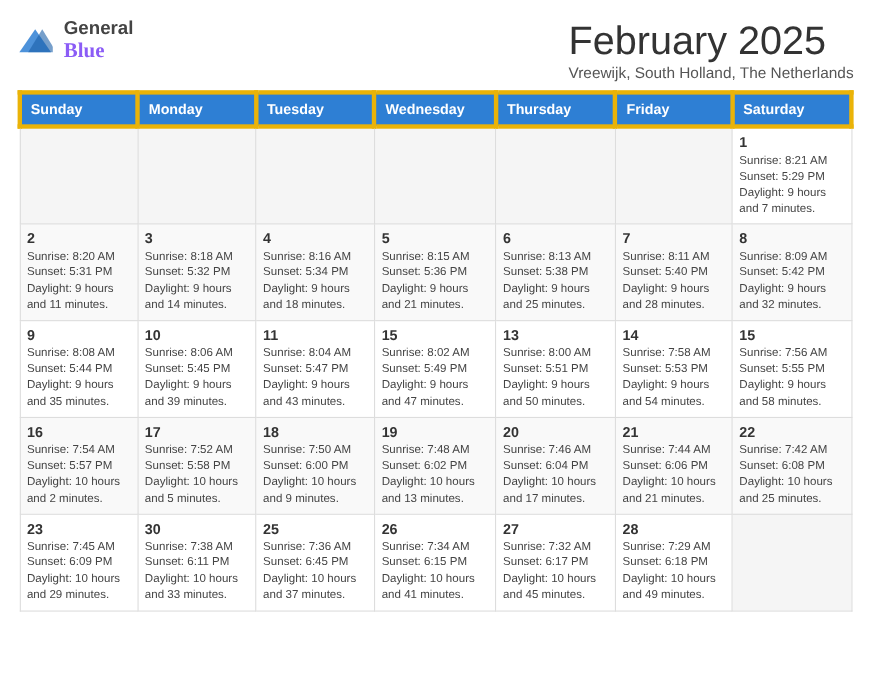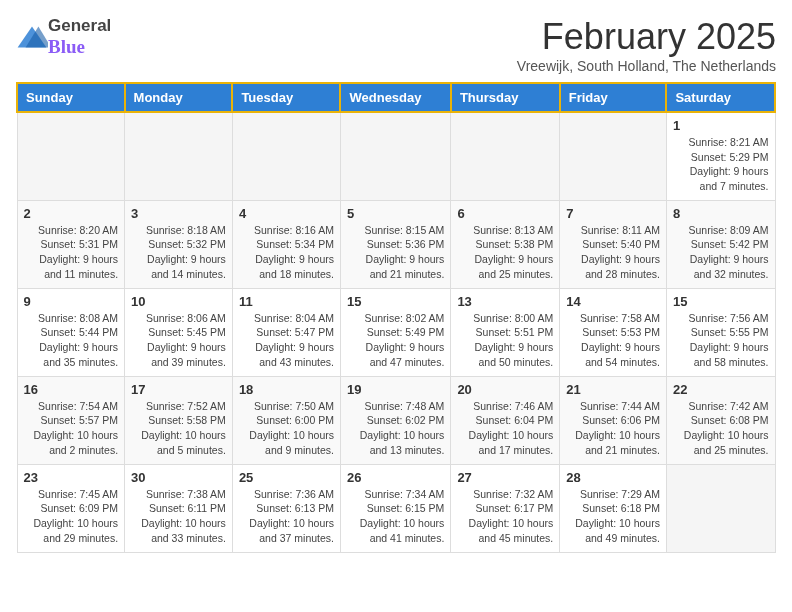--- a/index.html
+++ b/index.html
@@ -12,42 +12,42 @@
     }
     .header-area {
       display: flex;
       justify-content: space-between;
       align-items: flex-start;
       margin-bottom: 8px;
     }
     .logo {
       display: flex;
       align-items: center;
-      gap: 0;
+      gap: 10px;
     }
     .logo-icon {
       width: 32px;
       height: 24px;
     }
-    .title-area { text-align: right; }
+    .title-area { }
     .month-title { font-size: 36px; color: #333; font-weight: normal; }
     .location-title { font-size: 14px; color: #555; }
     .calendar-table {
       width: 100%;
       border-collapse: collapse;
       border: 1px solid #ccc;
     }
     .calendar-table th {
       background-color: #2e7fd4;
       color: white;
       text-align: left;
       padding: 6px 8px;
       font-size: 13px;
       font-weight: bold;
-      border: 2px solid #eab308;
+      border: 4px solid #eab308;
     }
     .calendar-table td {
       vertical-align: top;
       padding: 5px 6px;
       border: 1px solid #ddd;
       width: 113px;
       height: 88px;
       font-size: 11px;
       color: #333;
       background: #fff;
@@ -58,21 +58,20 @@
     .day-number {
       font-size: 13px;
       font-weight: bold;
       display: block;
       margin-bottom: 2px;
     }
     .day-info {
       font-size: 10.5px;
       line-height: 1.4;
       color: #444;
-      text-align: right;
     }
     .empty-cell { background: #f5f5f5 !important; }
   </style>
 </head>
 <body>
 
 <div class="header-area">
   <div class="logo">
     <svg class="logo-icon" viewBox="0 0 40 30" xmlns="http://www.w3.org/2000/svg">
       <polygon points="20,2 38,28 2,28" fill="#2e7fd4" opacity="0.85"></polygon>
@@ -257,21 +256,21 @@
         </td>
         <td>
           <span class="day-number">30</span>
           <div class="day-info">Sunrise: 7:38 AM
 Sunset: 6:11 PM
 Daylight: 10 hours and 33 minutes.</div>
         </td>
         <td>
           <span class="day-number">25</span>
           <div class="day-info">Sunrise: 7:36 AM
-Sunset: 6:13 PM
+Sunset: 6:45 PM
 Daylight: 10 hours and 37 minutes.</div>
         </td>
         <td>
           <span class="day-number">26</span>
           <div class="day-info">Sunrise: 7:34 AM
 Sunset: 6:15 PM
 Daylight: 10 hours and 41 minutes.</div>
         </td>
         <td>
           <span class="day-number">27</span>

